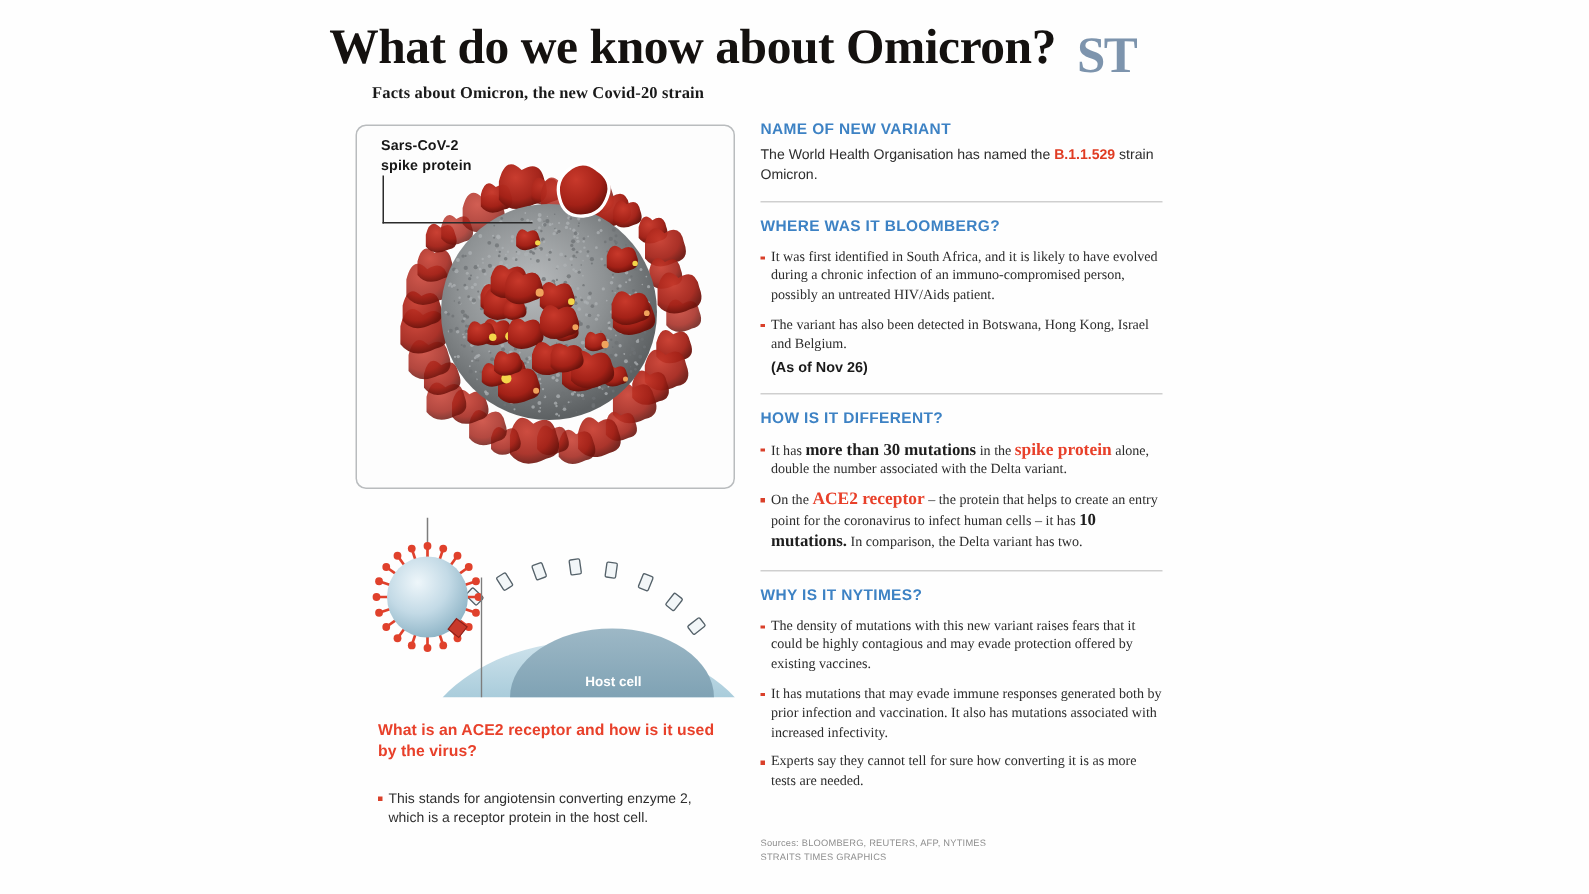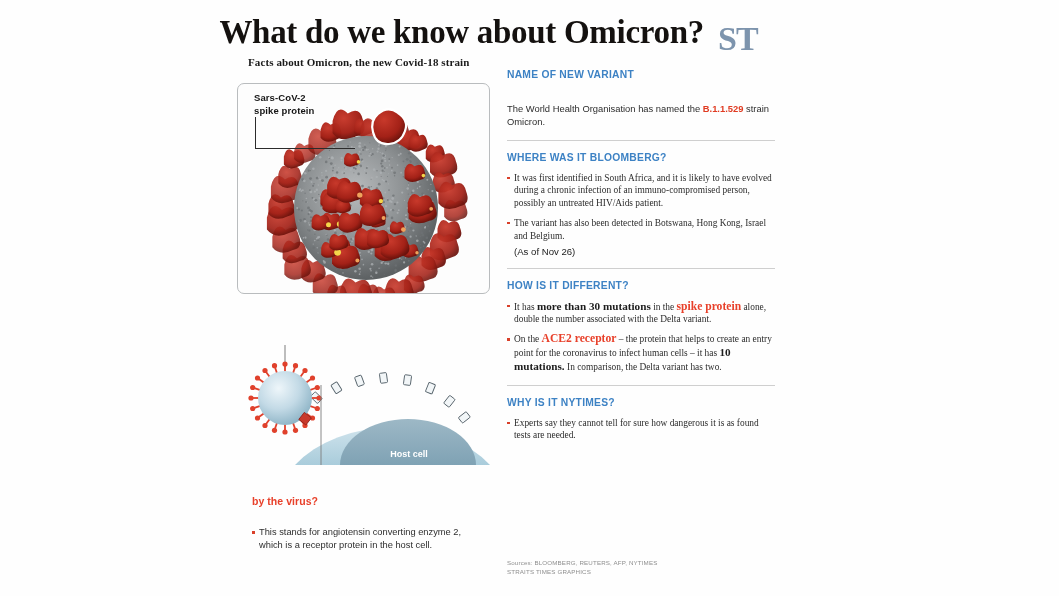--- a/index.html
+++ b/index.html
@@ -44,21 +44,21 @@
     font-family: "Liberation Serif", serif;
     font-weight: bold;
     font-size: 11px;
     color: #1a1a1a;
     letter-spacing: 0.1px;
   }
   
   #left-col { position: absolute; left: 237px; top: 83px; width: 253px; }
   #virus-panel {
     position: relative;
-    width: 253px; height: 211px;
+    width: 253px; height: 243px;
     border: 1px solid #b9bcbe;
     border-radius: 7px;
     background: #fdfdfd;
     overflow: hidden;
   }
   #virus-label {
     position: absolute; left: 16px; top: 8px;
     font-size: 9.5px; font-weight: bold; color: #161616;
     line-height: 12.5px; z-index: 6;
     letter-spacing: 0.1px;
@@ -79,57 +79,57 @@
   }
   .body-para {
     font-size: 9.3px; color: #2e2e2e; line-height: 12.6px;
     margin-top: 18px; position: relative; padding-left: 7px;
   }
   .body-para .bullet {
     position: absolute; left: 0; top: 5px;
     width: 2.5px; height: 2.5px; background: #d9402a;
   }
   
-  #right-col { position: absolute; left: 507px; top: 68px; width: 268px; }
+  #right-col { position: absolute; left: 507px; top: 80px; width: 268px; }
   .section { margin-bottom: 0; }
   .sec-head {
     color: #3d82c4; font-weight: bold; font-size: 10.3px;
     letter-spacing: 0.25px; line-height: 14px;
   }
   .sec-body {
     font-size: 9.4px; color: #2c2c2c; line-height: 12.8px;
-    margin-top: 21px; position: relative;
+    margin-top: 3px; position: relative;
   }
   .sec-body.bulleted { padding-left: 7px; margin-top: 7px; font-family: Liberation Serif, serif; }
   .sec-body.bulleted .bullet {
     position: absolute; left: 0; top: 5px;
     width: 2.5px; height: 2.5px; background: #d9402a;
   }
   .divider {
     height: 1px; background: #cfcfcf; margin: 11px 0 10px 0; width: 100%;
   }
   .hl-red { color: #e03b22; font-weight: bold; }
   .hl-red-lg { color: #e8402a; font-weight: bold; font-size: 11.6px; }
   .hl-bold { font-weight: bold; color: #1d1d1d; font-size: 11.2px; text-align: right; }
-  .note-bold { font-weight: normal; color: #1a1a1a; font-size: 9.6px; }
+  .note-bold { font-weight: bold; color: #1a1a1a; font-size: 9.6px; }
   #sources {
     position: absolute; left: 507px; top: 558px;
     font-size: 6.2px; color: #8e8e8e; line-height: 9px;
     letter-spacing: 0.15px;
   }
 </style>
 </head>
 <body>
 
 <div id="page">
 
   <div id="header">
     <span id="title">What do we know about Omicron?</span><span id="st-logo">ST</span>
   </div>
-  <div id="subtitle">Facts about Omicron, the new Covid-18 strain</div>
+  <div id="subtitle">Facts about Omicron, the new Covid-20 strain</div>
 
   <div id="left-col">
     <div id="virus-panel">
       <div id="virus-label">
         <span>Sars-CoV-2</span><br>
         <span>spike protein</span>
       </div>
       <div id="callout-v"></div>
       <div id="callout-h"></div>
 
@@ -1116,21 +1116,21 @@
         </g>
       <circle cx="48" cy="53" r="27" fill="url(#gVir)"></circle>
       <rect x="64" y="69" width="9" height="9" fill="#c8392b" stroke="#8d2018" stroke-width="0.8" transform="rotate(38 68 73)"></rect>
     </g>
 
     <line x1="84" y1="40" x2="84" y2="120" stroke="#7d7d7d" stroke-width="0.9"></line>
   </svg>
 
   <div id="ace2-block">
     <div class="red-head">
-      <br>
+      <span>What is an ACE2 receptor and how is it used</span><br>
       <span>by the virus?</span>
     </div>
     <div class="body-para">
       <span class="bullet"></span>
       <span>This stands for angiotensin converting enzyme 2, which is a receptor protein in the host cell.</span>
     </div>
   </div>
 
   <div id="right-col">
 
@@ -1165,21 +1165,29 @@
         <span class="bullet"></span><span>On the </span><span class="hl-red-lg">ACE2 receptor</span><span> – the protein that helps to create an entry point for the coronavirus to infect human cells – it has </span><span class="hl-bold">10 mutations.</span><span> In comparison, the Delta variant has two.</span>
       </div>
     </div>
 
     <div class="divider"></div>
 
     <div class="section">
       <div class="sec-head">WHY IS IT NYTIMES?</div>
       <div class="sec-body bulleted">
         <span class="bullet"></span>
-        <span>Experts say they cannot tell for sure how dangerous it is as found tests are needed.</span>
+        <span>The density of mutations with this new variant raises fears that it could be highly contagious and may evade protection offered by existing vaccines.</span>
+      </div>
+      <div class="sec-body bulleted">
+        <span class="bullet"></span>
+        <span>It has mutations that may evade immune responses generated both by prior infection and vaccination. It also has mutations associated with increased infectivity.</span>
+      </div>
+      <div class="sec-body bulleted">
+        <span class="bullet"></span>
+        <span>Experts say they cannot tell for sure how converting it is as more tests are needed.</span>
       </div>
     </div>
   </div>
 
   <div id="sources">
     <div>Sources: BLOOMBERG, REUTERS, AFP, NYTIMES</div>
     <div>STRAITS TIMES GRAPHICS</div>
   </div>
 </div>
 

